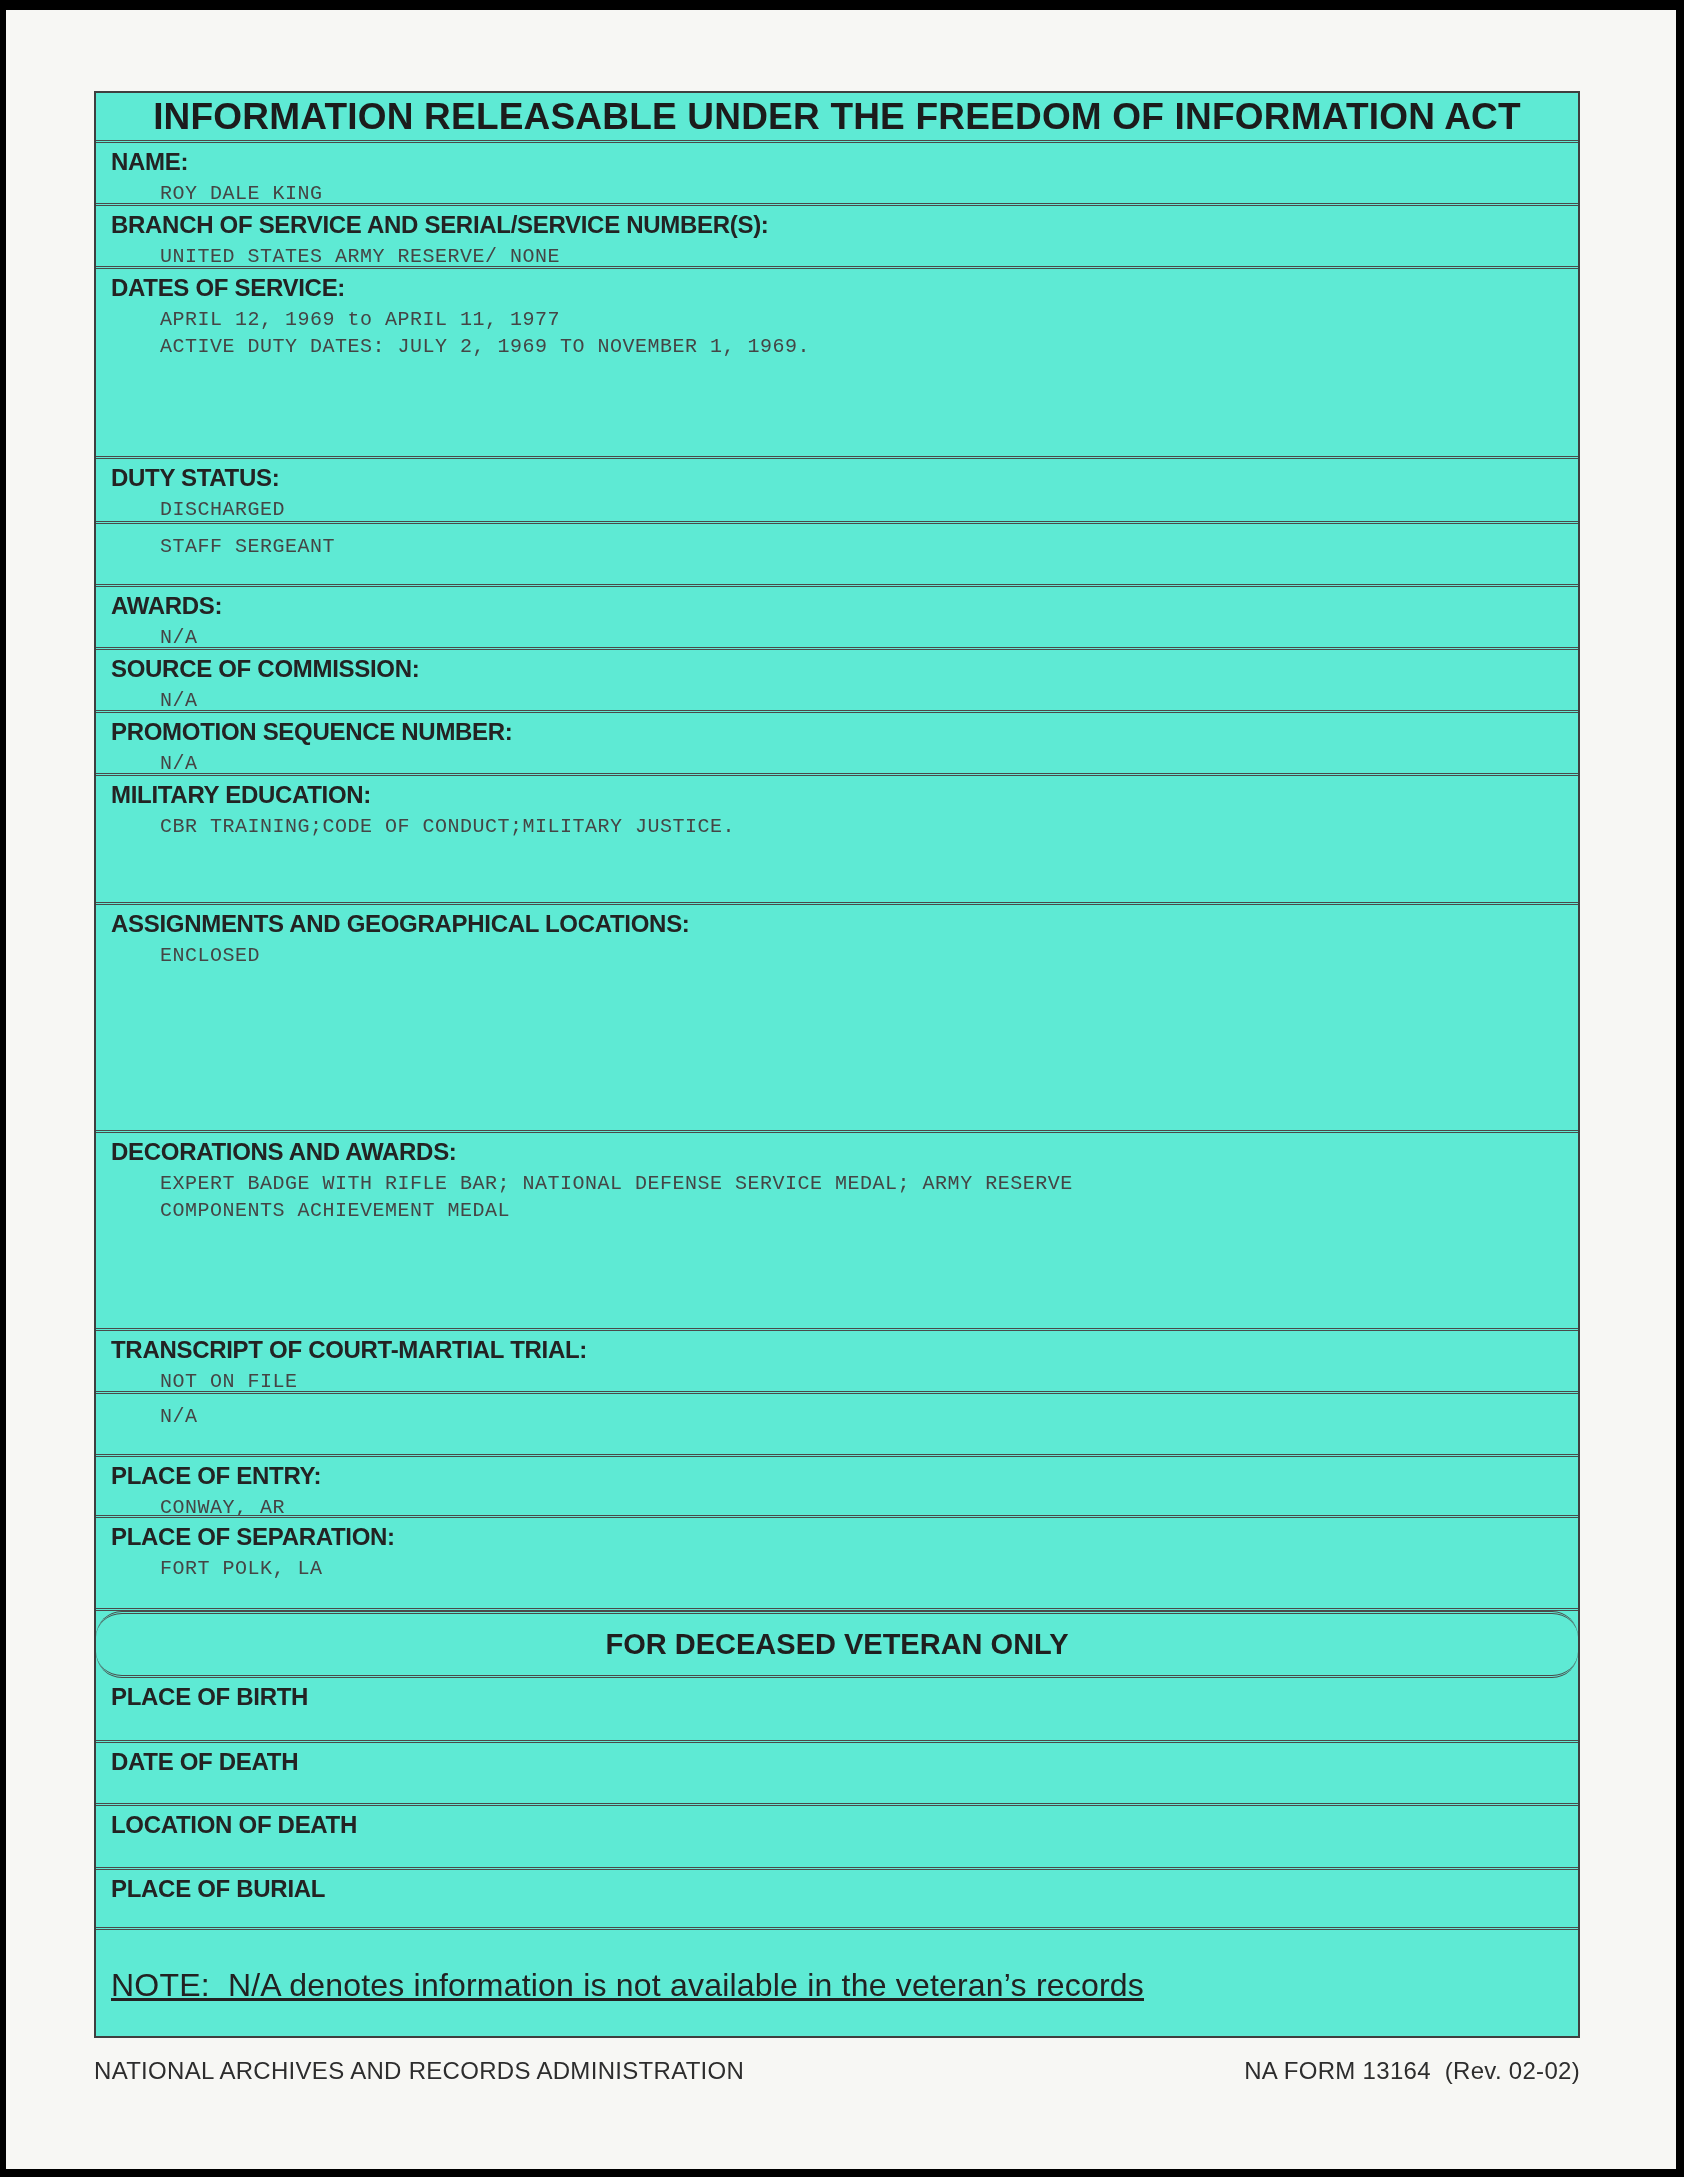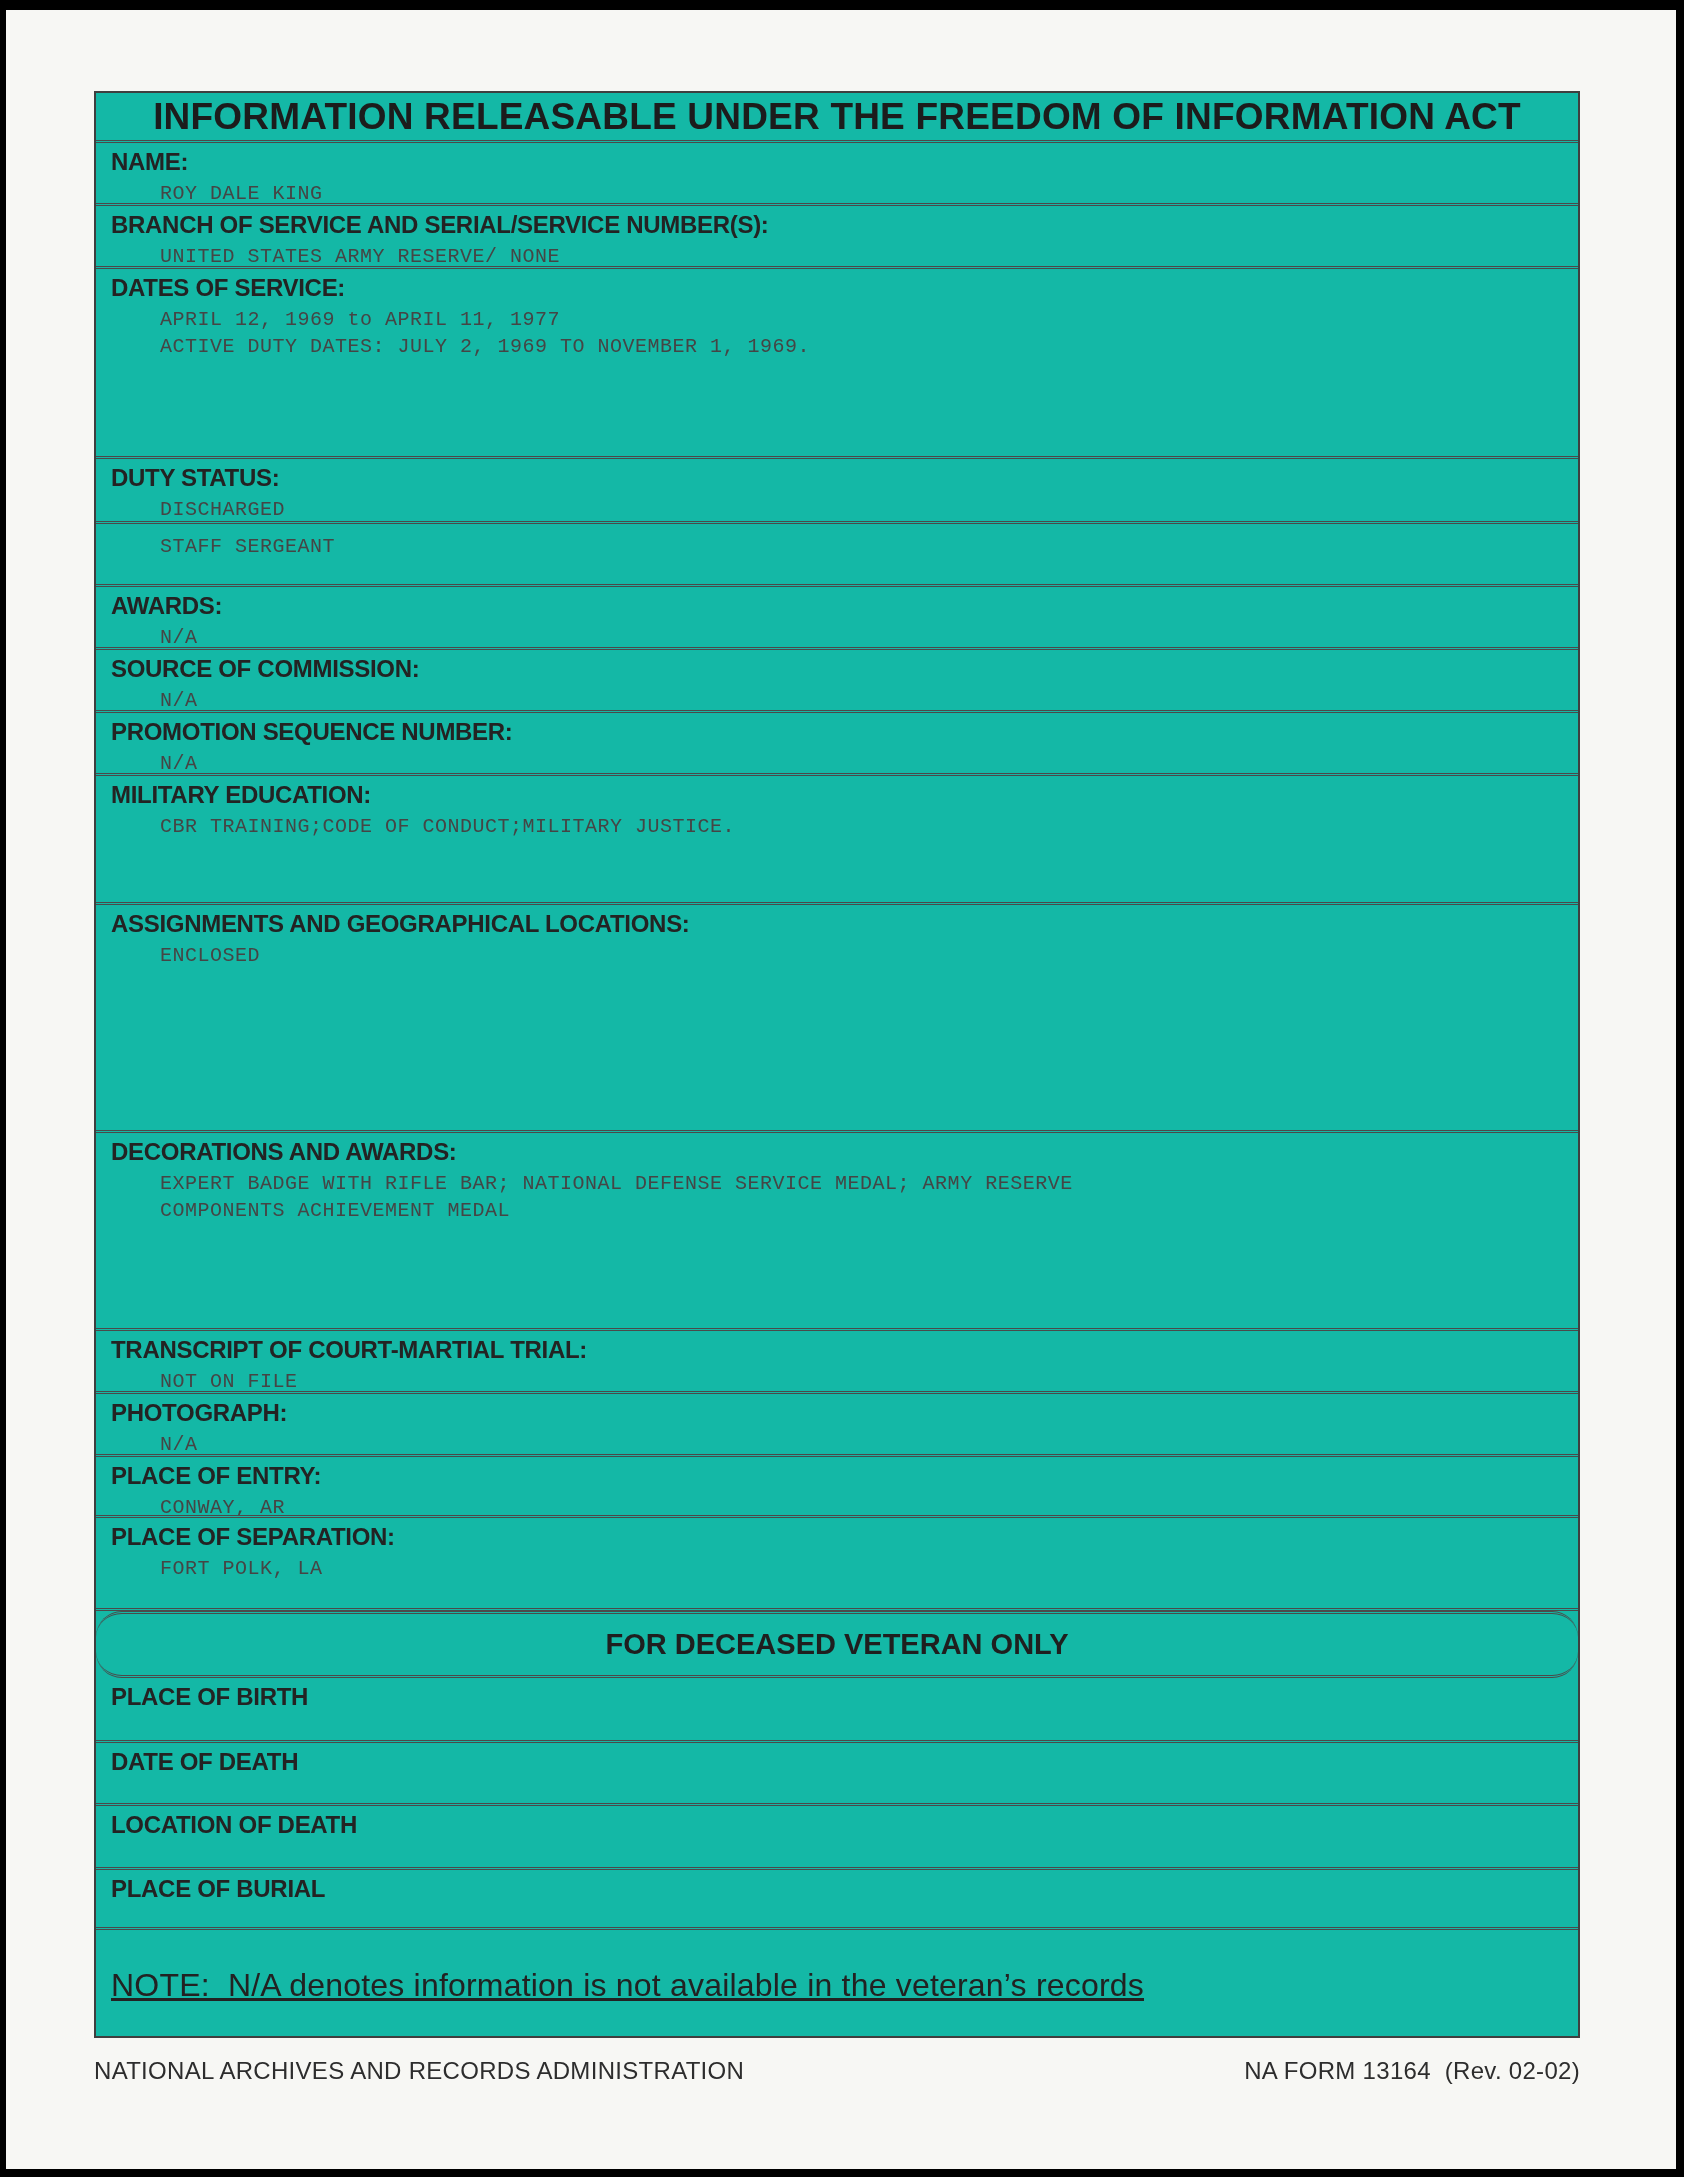--- a/index.html
+++ b/index.html
@@ -20,21 +20,21 @@
     right: 8px;
     bottom: 8px;
     background: #f7f7f4;
   }
   .form-table {
     position: absolute;
     left: 88px;   
     top: 81px;
     width: 1486px;
     border: 2px solid #3f3f3f;
-    background: #14b8a6;
+    background: #5eead4;
     box-sizing: border-box;
   }
   .row {
     position: relative;
     box-sizing: border-box;
     border-bottom: 3px double #4a4a4a;
     padding: 5px 0 0 15px;
     overflow: hidden;
   }
   .title-row {
@@ -175,21 +175,20 @@
       <div class="value">EXPERT BADGE WITH RIFLE BAR; NATIONAL DEFENSE SERVICE MEDAL; ARMY RESERVE
 COMPONENTS ACHIEVEMENT MEDAL</div>
     </div>
 
     <div class="row" style="height:63px">
       <div class="label">TRANSCRIPT OF COURT-MARTIAL TRIAL:</div>
       <div class="value">NOT ON FILE</div>
     </div>
 
     <div class="row" style="height:63px">
-      <div class="label">PHOTOGRAPH:</div>
       <div class="value">N/A</div>
     </div>
 
     <div class="row" style="height:61px">
       <div class="label">PLACE OF ENTRY:</div>
       <div class="value">CONWAY, AR</div>
     </div>
 
     <div class="row" style="height:93px">
       <div class="label">PLACE OF SEPARATION:</div>

